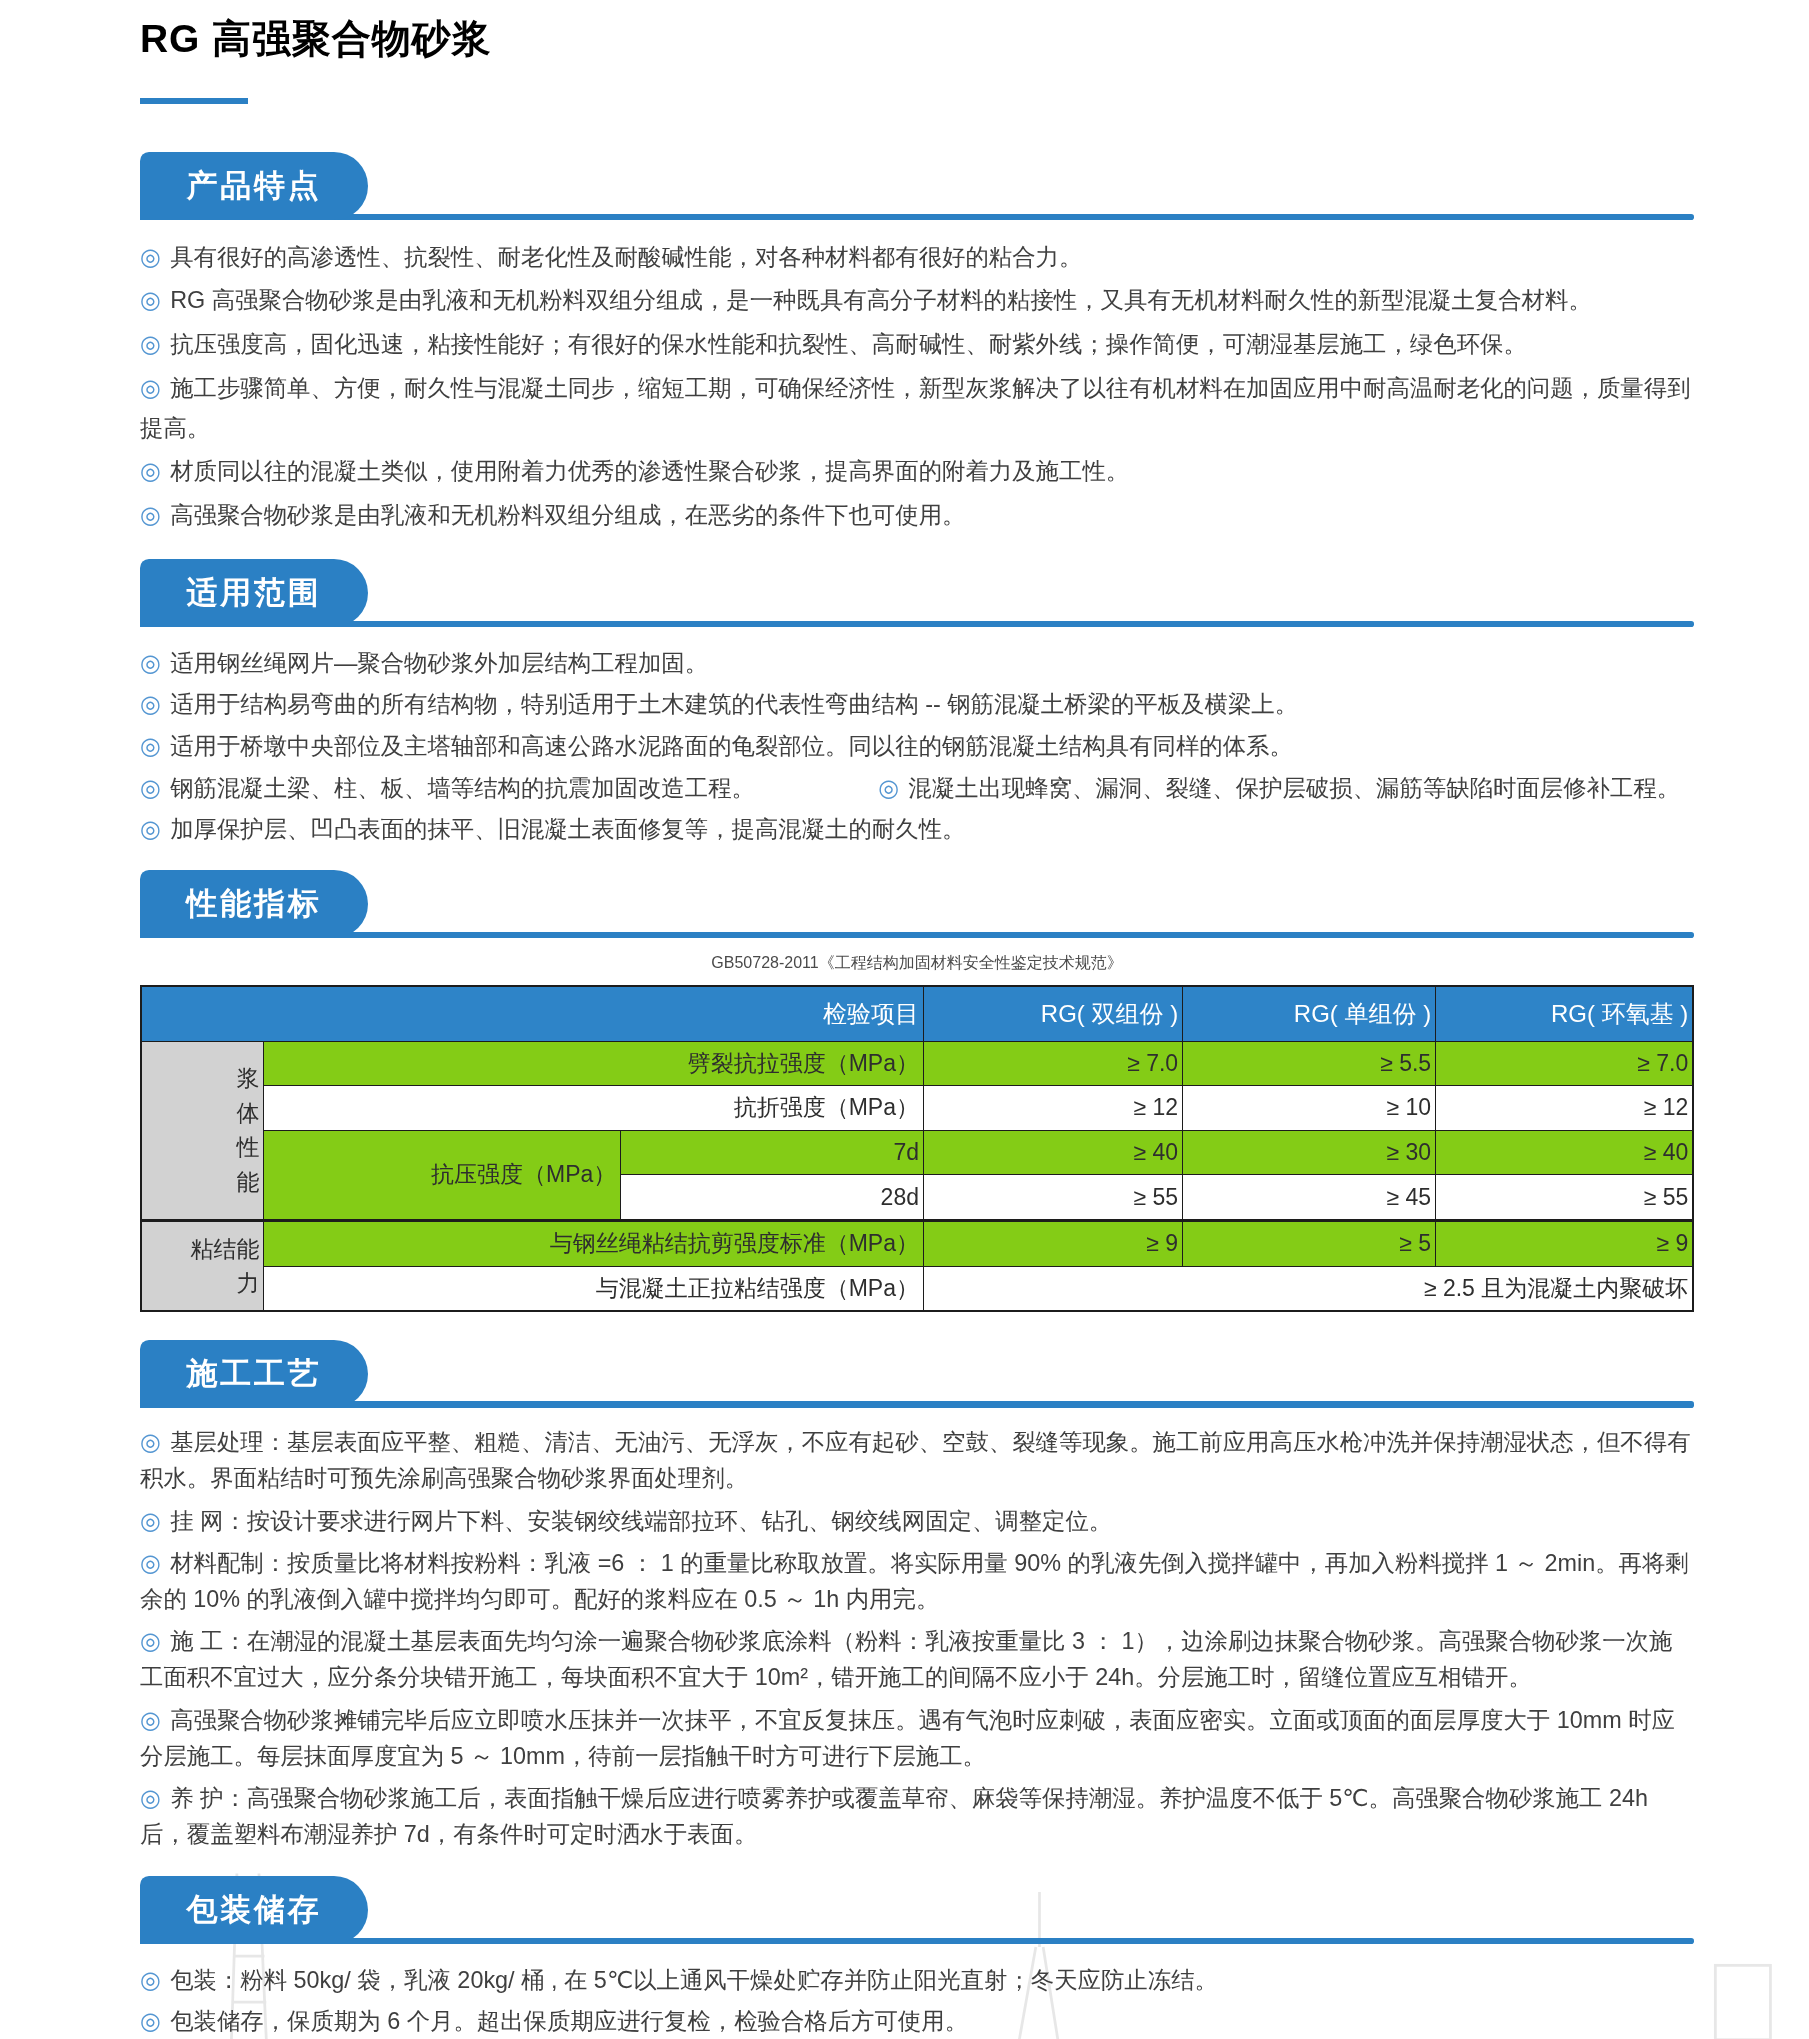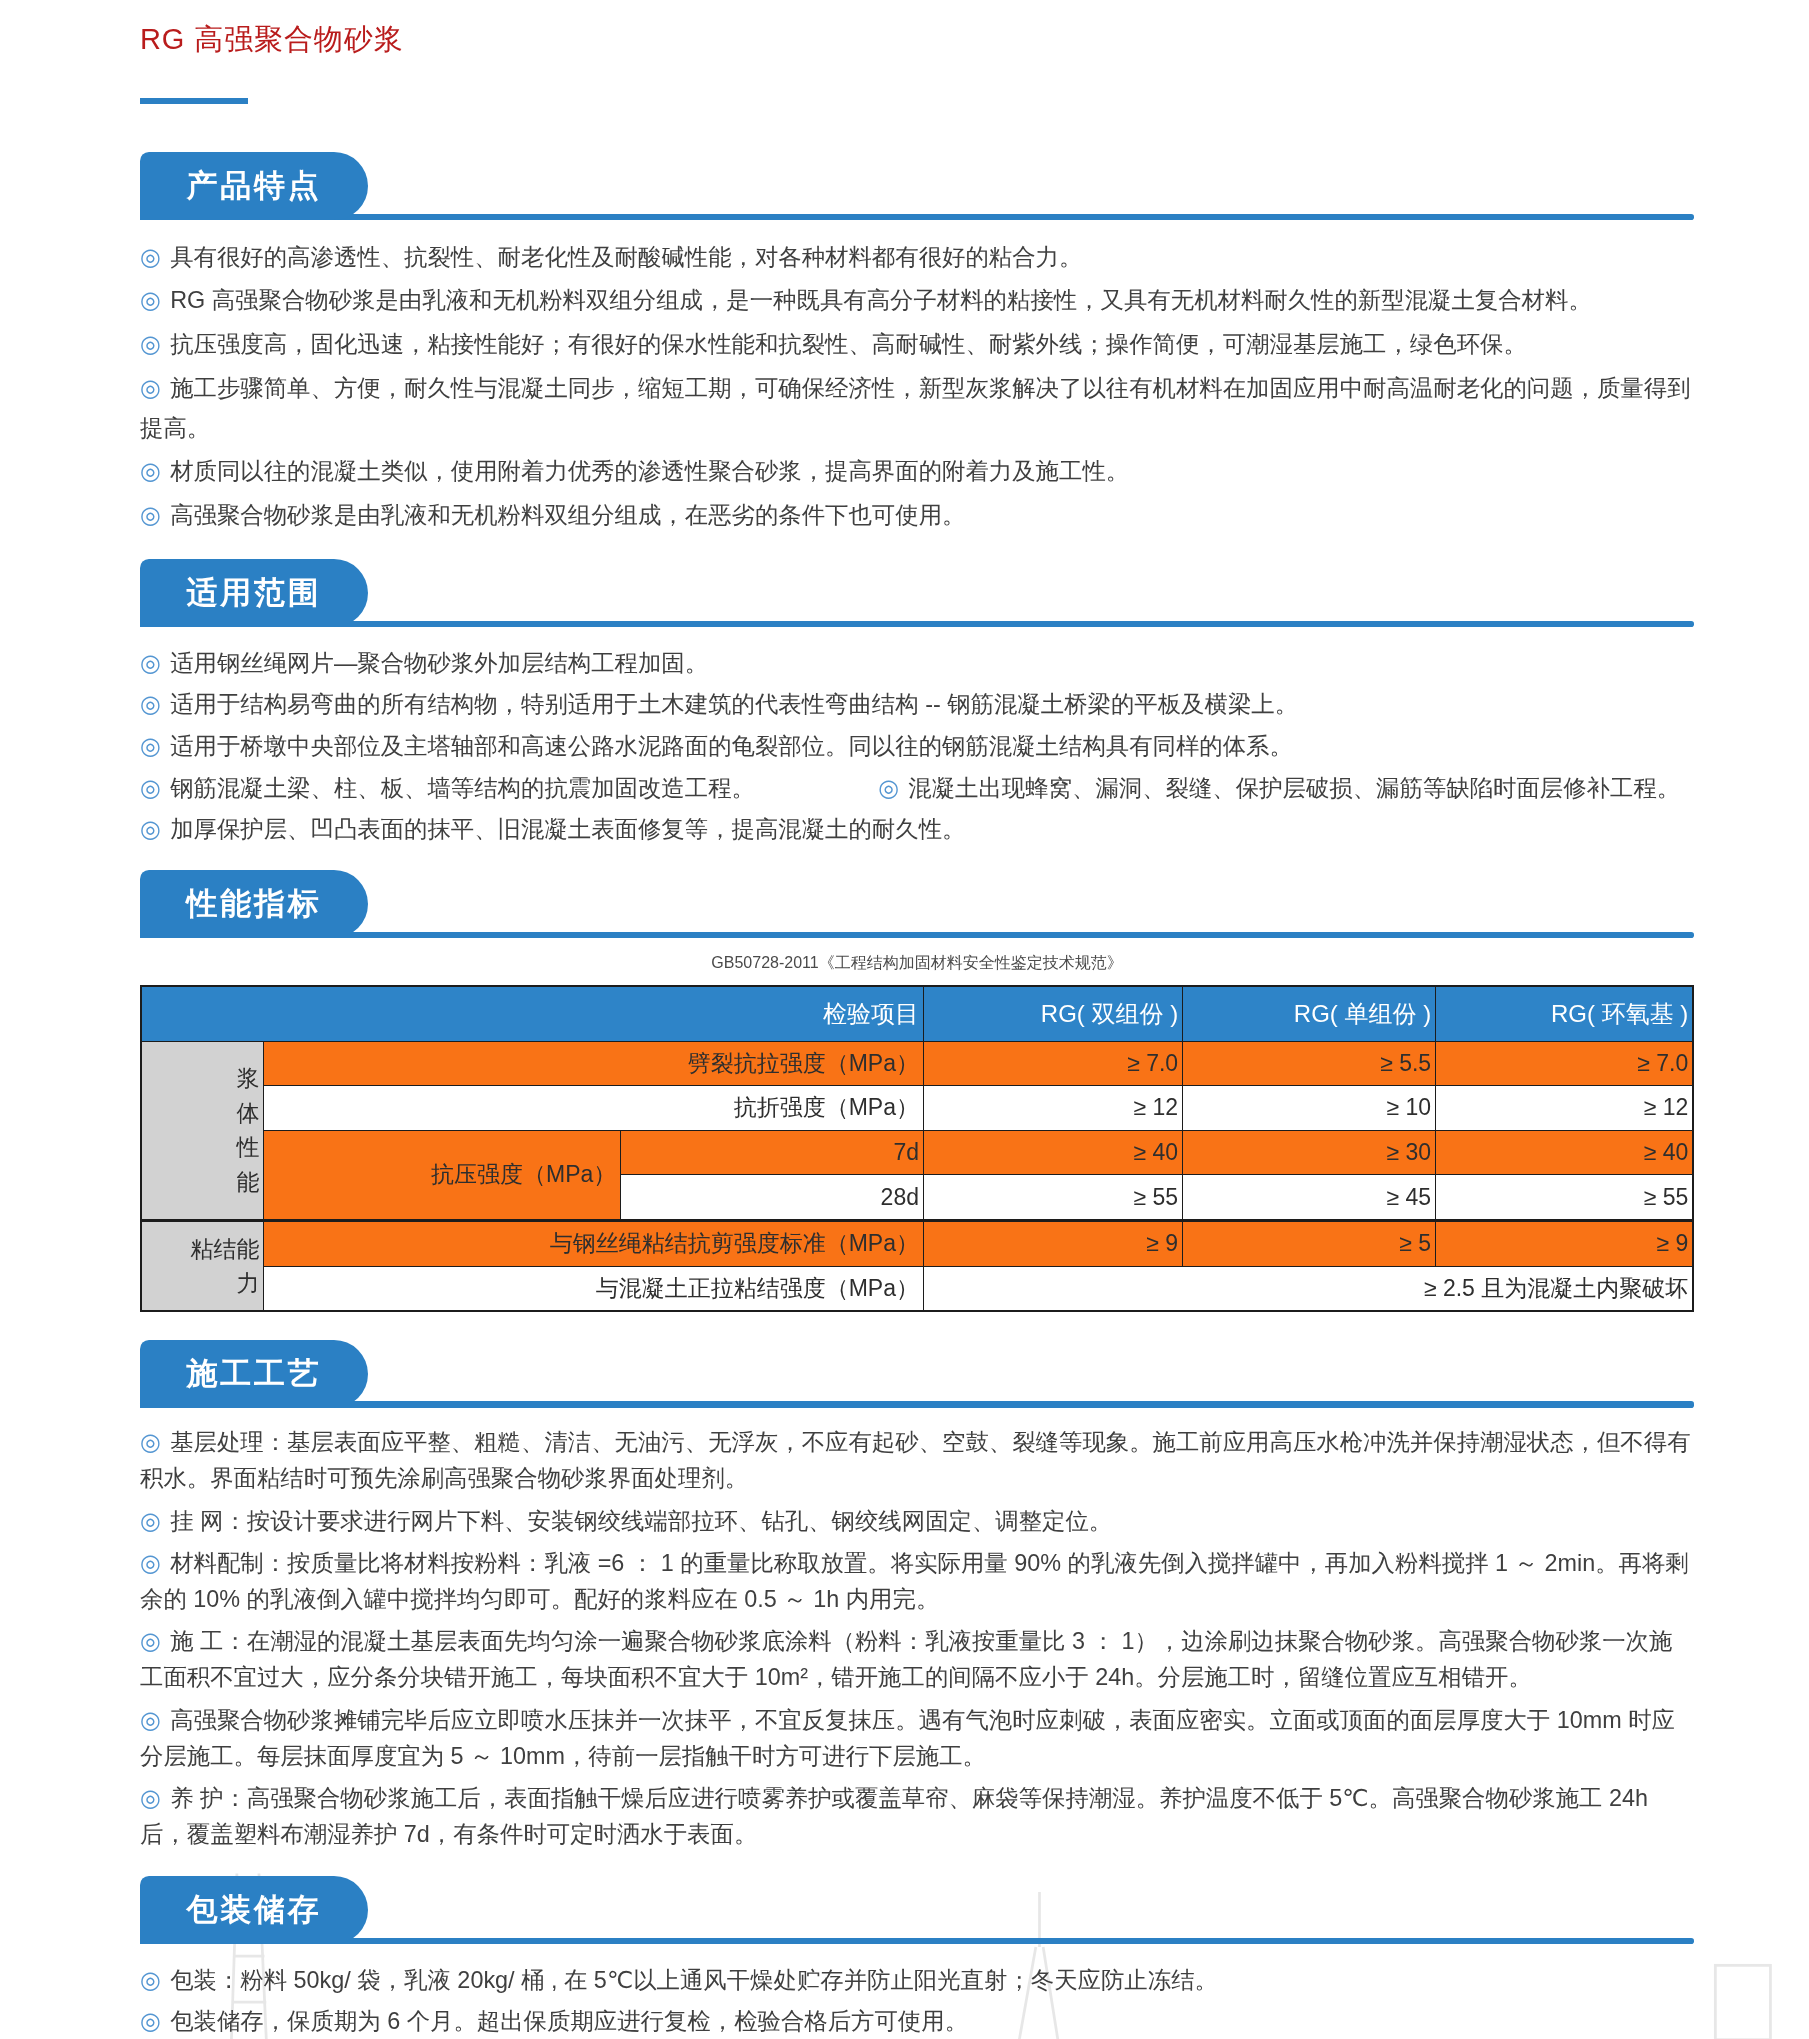--- a/index.html
+++ b/index.html
@@ -7,22 +7,22 @@
     width:1809px; height:2040px; overflow:hidden; position:relative;
     background:#ffffff;
     font-family:"Liberation Sans","DejaVu Sans",sans-serif;
     color:#3f3f3f;
     -webkit-font-smoothing:antialiased;
   }
   .page { position:relative; z-index:1; padding:14.7px 115px 0 140px; }
 
   
   .doc-title {
-    margin:0; font-size:29px; font-weight:normal; letter-spacing:0.9px;
-    color:#b91c1c; line-height:48px;
+    margin:0; font-size:39px; font-weight:bold; letter-spacing:0.9px;
+    color:#000000; line-height:48px;
   }
   .title-dash { width:108px; height:6.4px; background:#2b80c4; margin-top:35px; }
 
   
   .sec-head { position:relative; height:68px; }
   .sec-rule {
     position:absolute; left:0; right:0; bottom:0; height:6.4px;
     background:#2b80c4; border-radius:2.8px;
   }
   .sec-badge {
@@ -54,21 +54,21 @@
     width:100%; margin-top:11px; border-collapse:collapse; table-layout:fixed;
     border:2.8px solid #1c1c1c;
   }
   table.perf th, table.perf td {
     border:1.8px solid #1c1c1c; text-align:right; vertical-align:middle;
     font-size:23px; color:#2e2e2e; padding:1.8px 3.7px; height:40px;
   }
   table.perf thead th {
     background:#2e84c8; color:#ffffff; font-weight:normal; height:50px; font-size:24px;
   }
-  .grey { background:#f97316; }
+  .grey { background:#84cc16; }
   .group-cell { background:#d2d2d2; white-space:pre-line; line-height:1.5; font-size:23px; }
   tr.sep td { border-top-width:3.7px; }
 
   
   .watermark { position:absolute; left:0; top:0; z-index:0; pointer-events:none; }
 </style>
 </head>
 <body>
 
 <svg class="watermark" width="1809" height="2040" viewBox="0 0 1970 2221">

